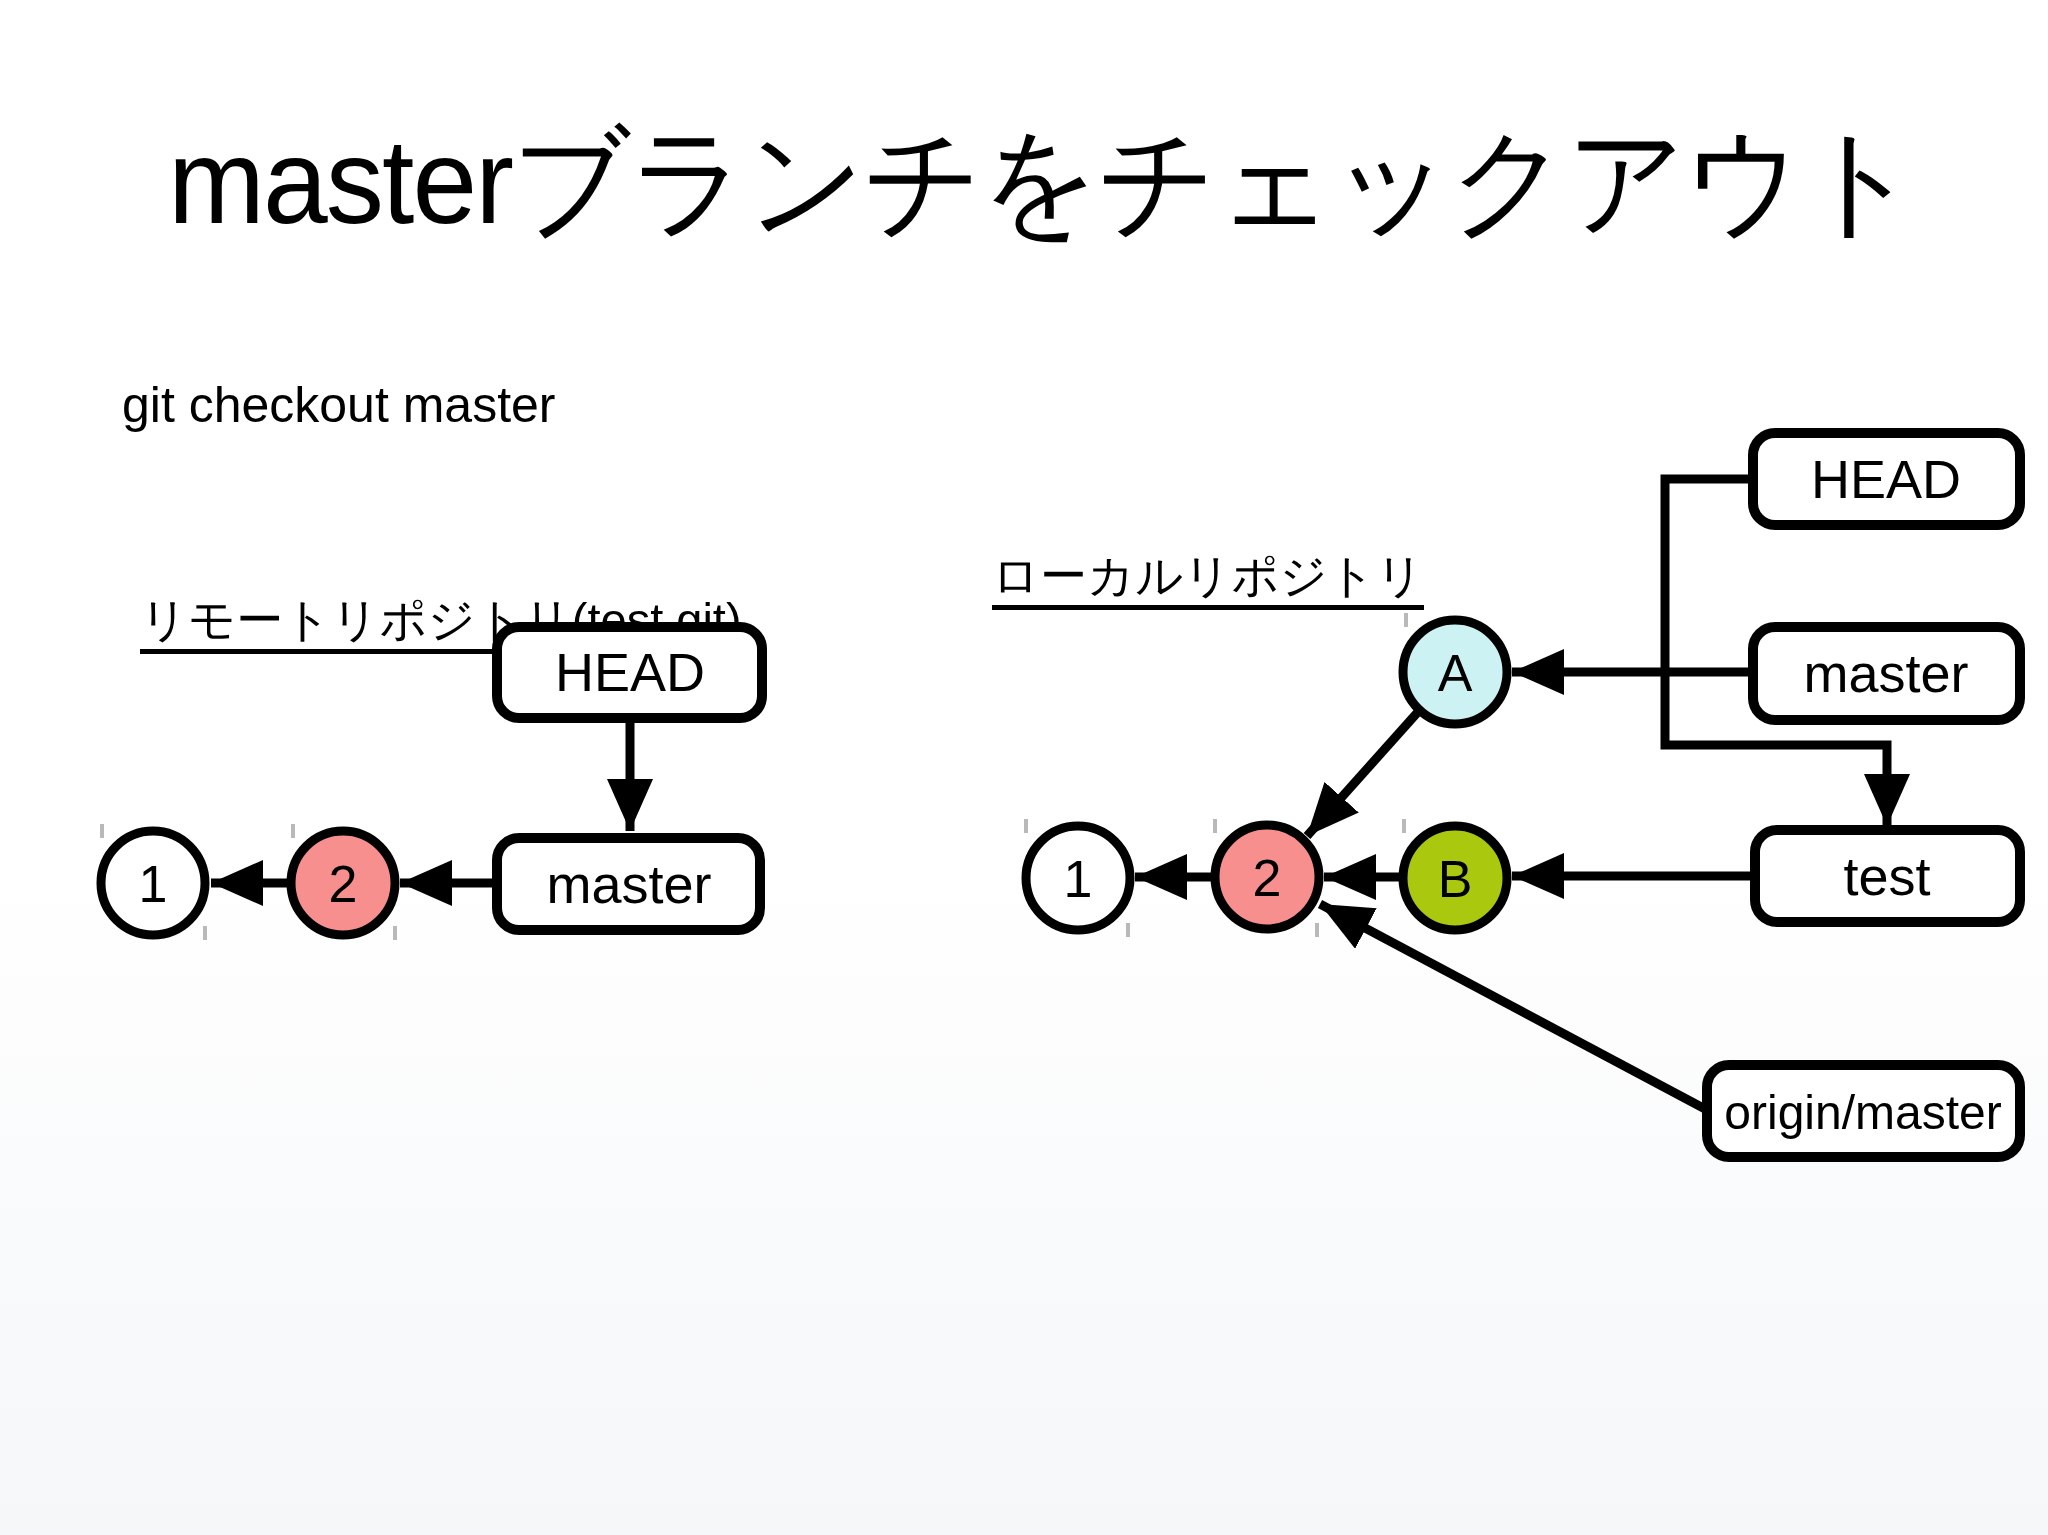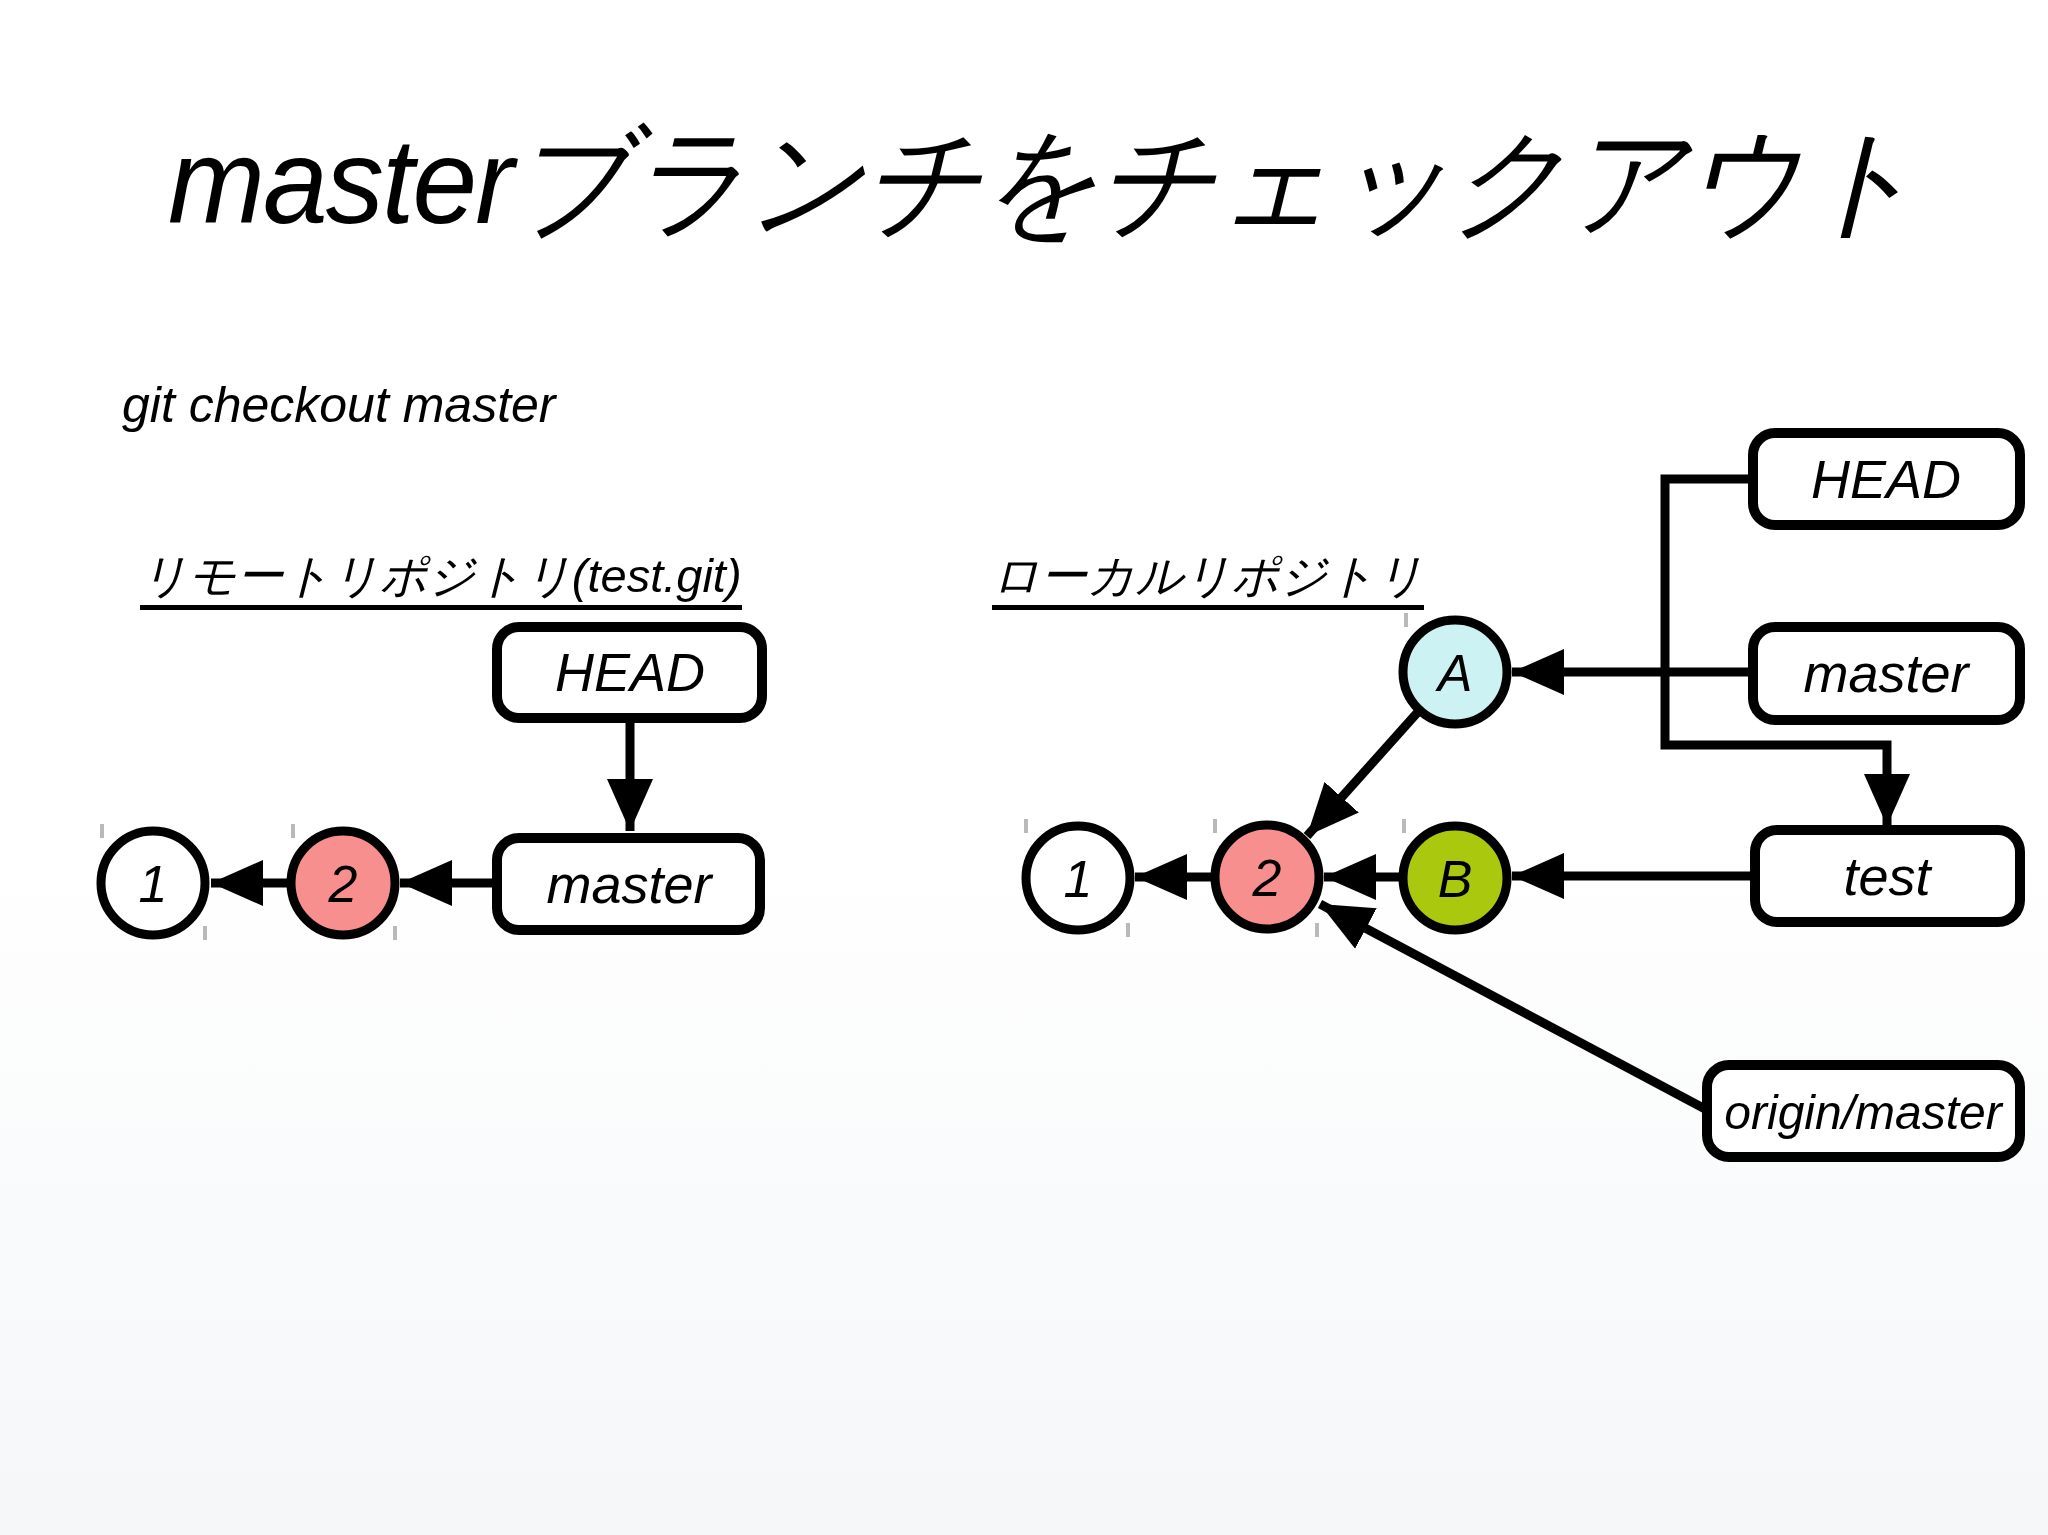--- a/index.html
+++ b/index.html
@@ -8,21 +8,20 @@
     background: #ffffff;
   }
   .slide {
     position: relative;
     width: 2048px;
     height: 1535px;
     overflow: hidden;
     background: linear-gradient(180deg, #ffffff 0%, #ffffff 55%, #f9fafb 80%, #f6f7f9 100%);
     font-family: "Liberation Sans", "DejaVu Sans", sans-serif;
     color: #000;
-    font-style: italic;
   }
   .title {
     position: absolute;
     left: 168px;
     top: 112px;
     font-size: 120px;
     line-height: 1.15;
     letter-spacing: -2px;
     white-space: nowrap;
     transform: scaleX(0.97);
@@ -38,21 +37,21 @@
   .repo-label {
     position: absolute;
     top: 550px;
     font-size: 47px;
     line-height: 1.1;
     white-space: nowrap;
     display: inline-block;
     border-bottom: 5px solid #000;
     padding-bottom: 3px;
   }
-  .repo-label.remote { left: 140px; }
+  .repo-label.remote { left: 140px; margin-top: 44px; }
   .repo-label.local  { left: 992px; }
   svg.diagram {
     position: absolute;
     left: 0;
     top: 0;
     width: 2048px;
     height: 1535px;
   }
   svg text {
     font-family: "Liberation Sans", "DejaVu Sans", sans-serif;

